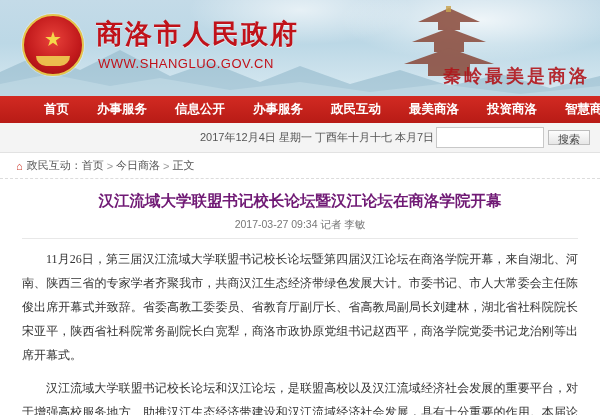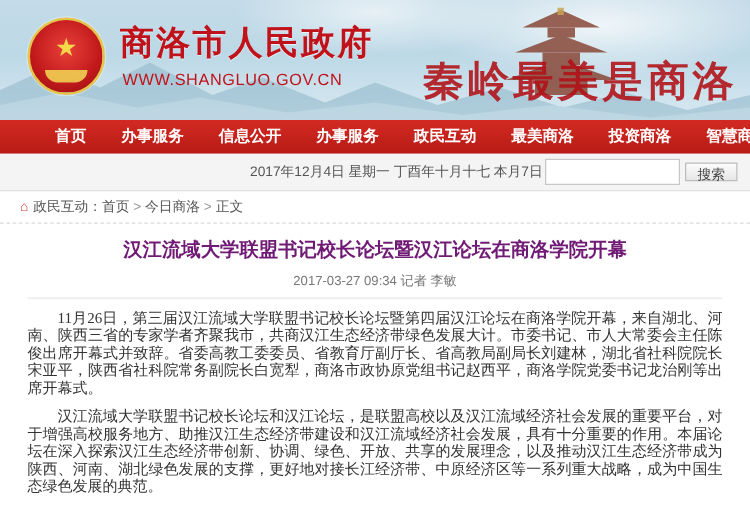--- a/index.html
+++ b/index.html
@@ -58,21 +58,21 @@
     letter-spacing: 2px;
     text-shadow: 0 1px 0 rgba(255,255,255,.6);
   }
   .gov-url {
     position: absolute; left: 98px; top: 56px;
     font-size: 13px; font-weight: normal; color: #c0121a; letter-spacing: .5px;
   }
   .slogan {
     position: absolute; right: 10px; bottom: 8px;
     font-family: "Liberation Serif", serif;
-    font-size: 33px; font-weight: bold;
+    font-size: 18px; font-weight: bold;
     color: #b11016; letter-spacing: 3px;
     opacity: .88;
   }
 
   
   .nav {
     width: 600px; height: 27px;
     background: linear-gradient(180deg,#d22a22 0%, #b81b16 100%);
     display: flex; align-items: center;
     padding-left: 30px;
@@ -138,21 +138,21 @@
     font-size: 10.5px; color: #777;
     margin-top: 7px; margin-bottom: 3px;
   }
   .divider {
     border-top: 1px solid #e8e8e8;
     margin: 6px 0 8px 0;
   }
   .para {
     font-family: "Liberation Serif", serif;
     font-size: 12px;
-    line-height: 14px;
+    line-height: 24px;
     color: #333;
     text-indent: 24px;
     margin: 0 0 9px 0;
     text-align: justify;
   }
 </style>
 </head>
 <body>
 
 <div class="banner">

